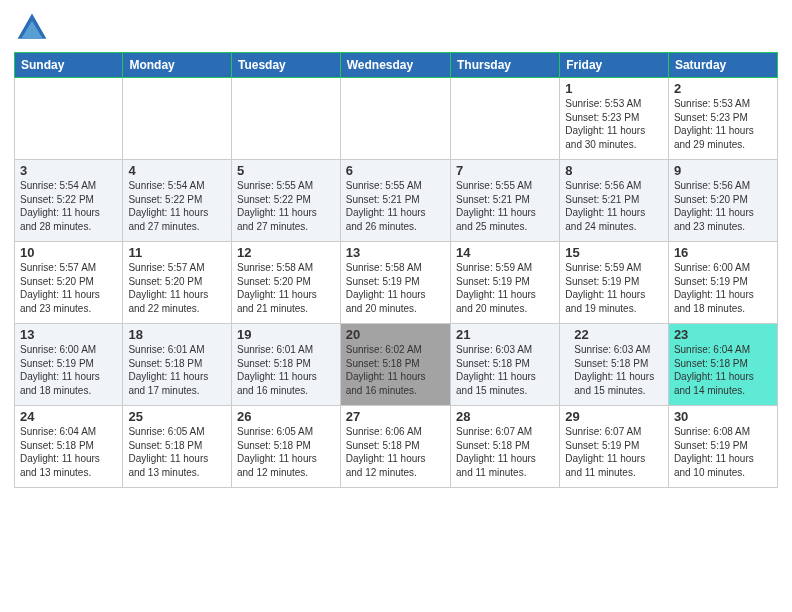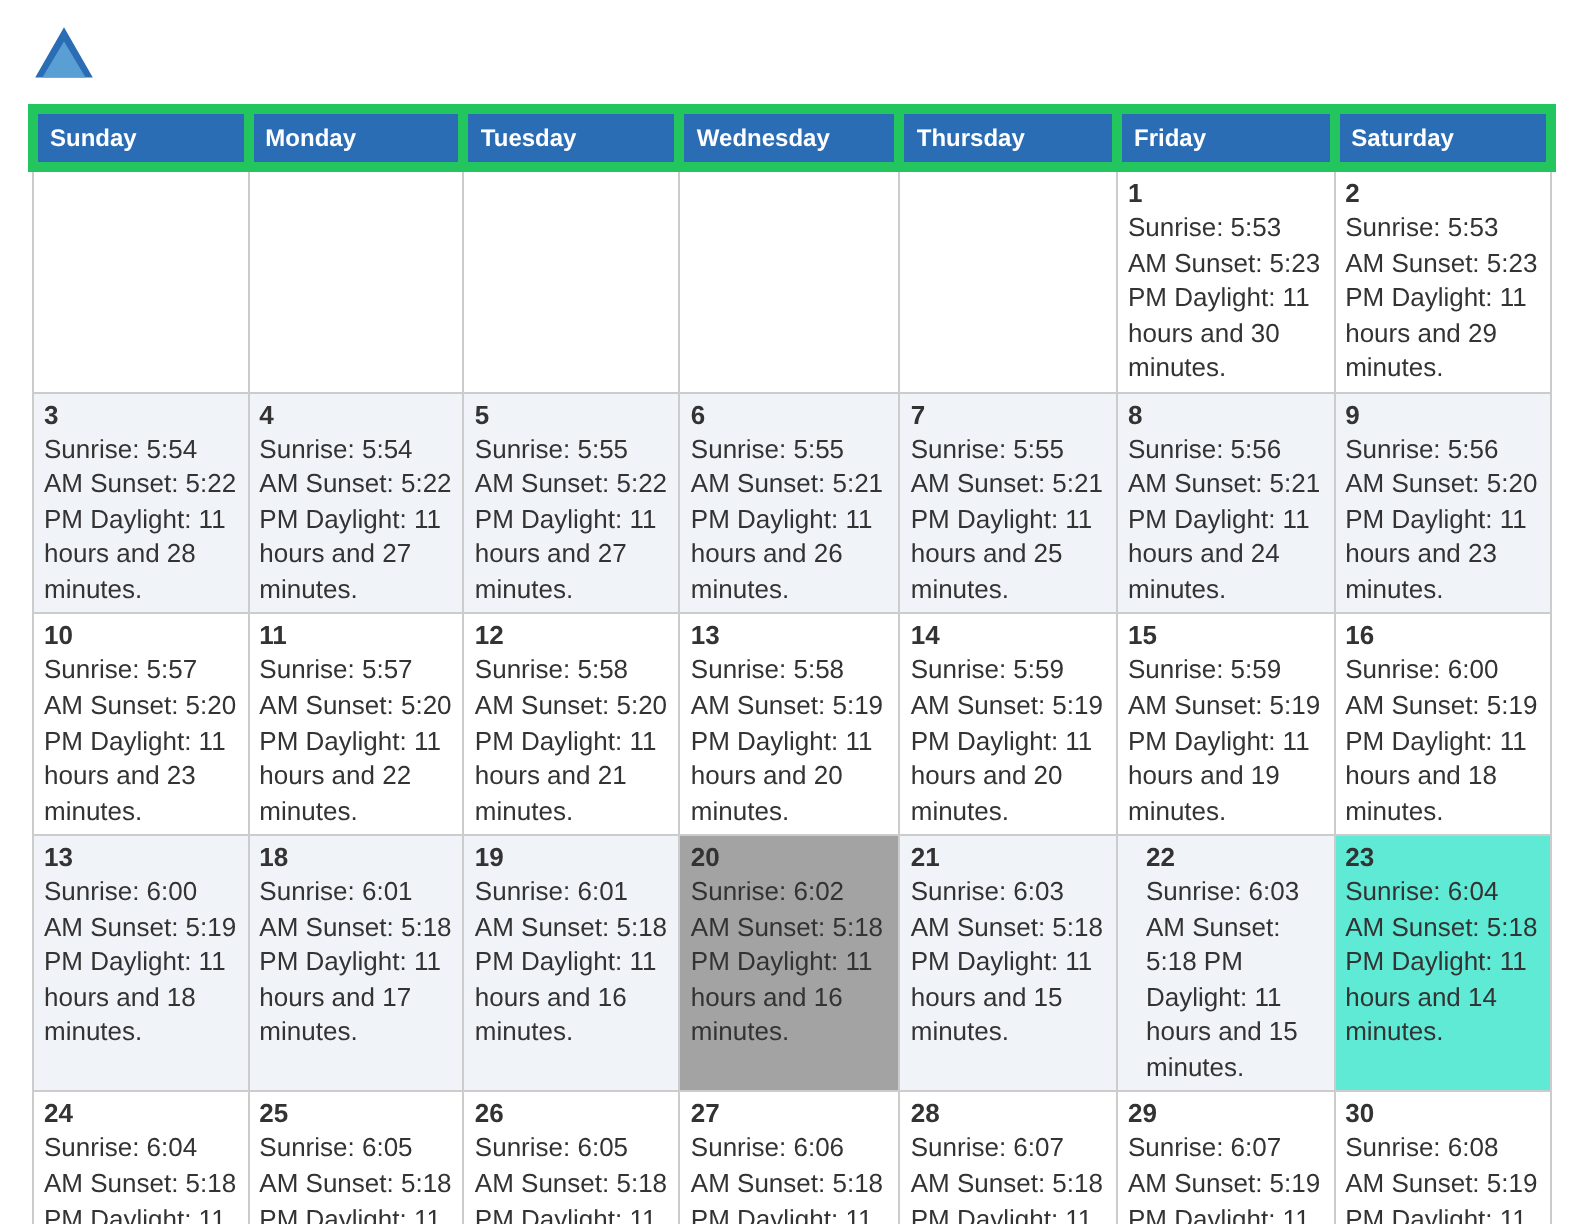--- a/index.html
+++ b/index.html
@@ -65,42 +65,42 @@
       border-collapse: collapse;
       margin-top: 6px;
     }
     .calendar th {
       background: #2a6db5;
       color: #fff;
       font-size: 12px;
       font-weight: bold;
       text-align: left;
       padding: 5px 6px;
-      border: 5px solid #22c55e;
+      border: 1px solid #22c55e;
     }
     .calendar td {
       border: 1px solid #ccc;
       vertical-align: top;
       width: 113px;
       padding: 3px 5px;
       background: #fff;
       height: 82px;
     }
     .calendar tr:nth-child(even) td {
       background: #f0f4f9;
     }
     .day-num {
       font-size: 13px;
       font-weight: bold;
       color: #333;
       display: block;
       margin-bottom: 1px;
     }
     .day-detail {
-      font-size: 13px;
+      font-size: 10px;
       color: #333;
       line-height: 1.35;
     }
     .empty-cell {
       background: #fff !important;
     }
   </style>
 </head>
 <body>
 

